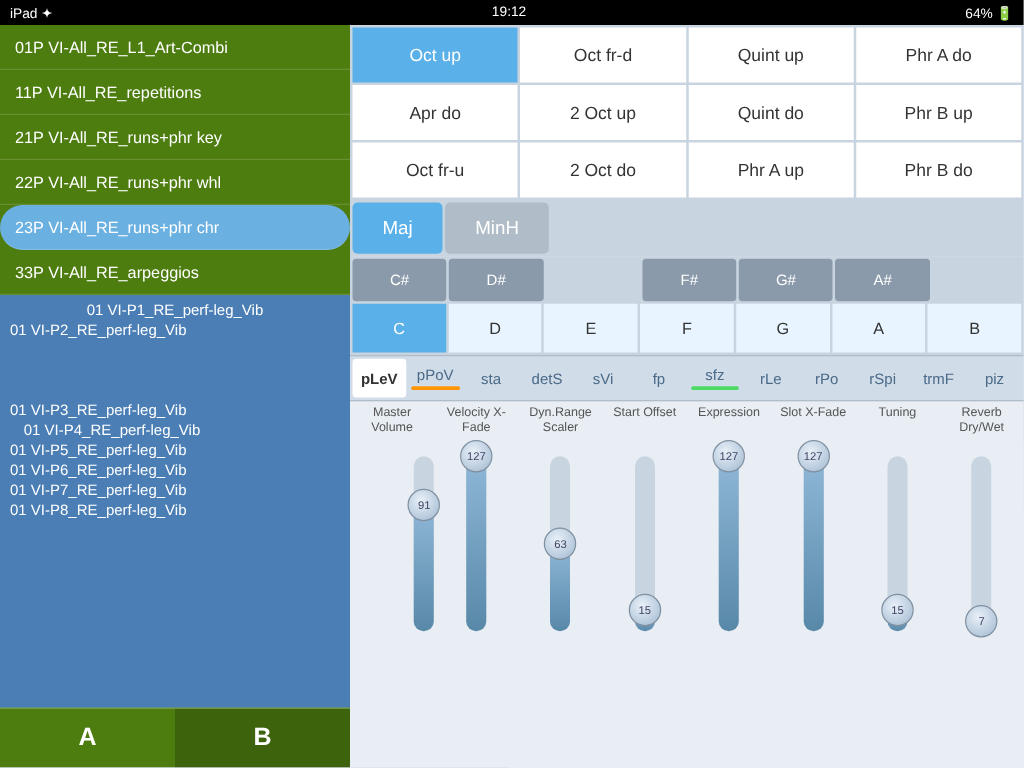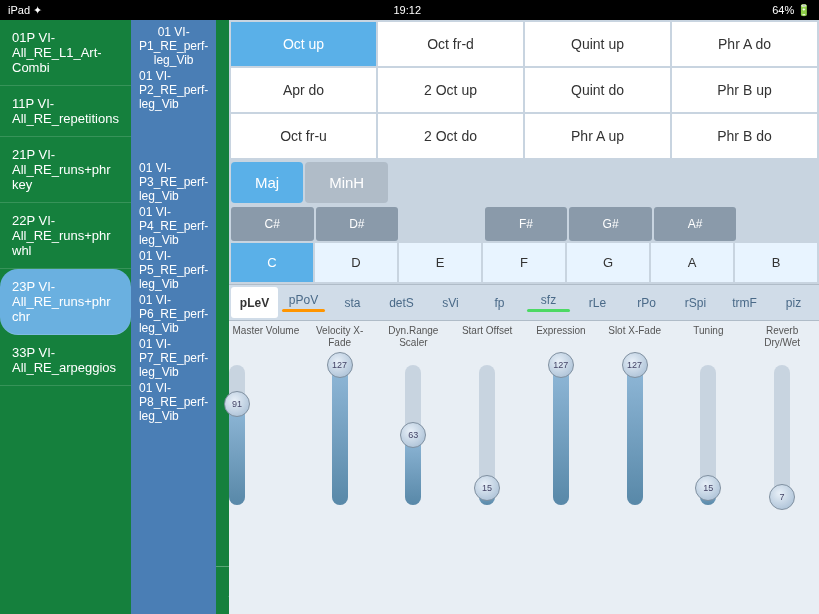--- a/index.html
+++ b/index.html
@@ -5,21 +5,21 @@
     * { box-sizing: border-box; margin: 0; padding: 0; }
     body { font-family: -apple-system, 'Helvetica Neue', Arial, sans-serif; background: #c8d4e0; width: 819px; height: 614px; overflow: hidden; font-size: 13px; }
 
     
     #status-bar { background: #000; color: #fff; display: flex; justify-content: space-between; align-items: center; padding: 0 8px; height: 20px; font-size: 11px; }
 
     
     #main { display: flex; height: 594px; }
 
     
-    #sidebar { width: 229px; background: #15803d; display: flex; flex-direction: row; }
+    #sidebar { width: 280px; background: #4d7c0f; display: flex; flex-direction: column; }
     .sidebar-item { color: #fff; padding: 10px 12px; font-size: 13px; border-bottom: 1px solid rgba(255,255,255,0.15); cursor: pointer; }
     .sidebar-item.active { background: #6ab0e0; border-radius: 18px; }
 
     
     #sidebar-bottom { display: flex; margin-top: auto; border-top: 1px solid rgba(255,255,255,0.3); }
     .sidebar-tab { flex: 1; text-align: center; padding: 12px; color: #fff; font-size: 20px; font-weight: bold; cursor: pointer; }
     .sidebar-tab.active { background: rgba(0,0,0,0.2); }
 
     
     #content { flex: 1; display: flex; flex-direction: column; background: #e8eef4; }
@@ -68,21 +68,21 @@
         <div class="sidebar-item">21P VI-All_RE_runs+phr key</div>
         <div class="sidebar-item">22P VI-All_RE_runs+phr whl</div>
         <div class="sidebar-item active">23P VI-All_RE_runs+phr chr</div>
         <div class="sidebar-item">33P VI-All_RE_arpeggios</div>
       </div>
     <div style="flex:1; background:#4a7eb5; padding: 4px 8px;">
       <div id="voice-list-container" style="font-size:12px; color:#fff;">
       <div style="padding: 1px 0px; text-align: center;">01 VI-P1_RE_perf-leg_Vib</div>
           <div style="padding: 1px 0px;">01 VI-P2_RE_perf-leg_Vib</div>
           <div style="padding: 1px 0px; margin-top: 48px;">01 VI-P3_RE_perf-leg_Vib</div>
-          <div style="padding: 1px 0px;">01 VI-P4_RE_perf-leg_Vib</div>
+          <div style="padding: 1px 0px; margin-left: 11px;">01 VI-P4_RE_perf-leg_Vib</div>
           <div style="padding: 1px 0px;">01 VI-P5_RE_perf-leg_Vib</div>
           <div style="padding: 1px 0px;">01 VI-P6_RE_perf-leg_Vib</div>
           <div style="padding: 1px 0px;">01 VI-P7_RE_perf-leg_Vib</div>
           <div style="padding: 1px 0px;">01 VI-P8_RE_perf-leg_Vib</div>
         </div>
     </div>
     <div id="sidebar-bottom">
     <div class="sidebar-tab">A</div>
         <div class="sidebar-tab active">B</div>
       </div>
@@ -158,21 +158,21 @@
 Scaler</div>
         <div class="mixer-label">Start Offset</div>
         <div class="mixer-label">Expression</div>
         <div class="mixer-label">Slot X-Fade</div>
         <div class="mixer-label">Tuning</div>
         <div class="mixer-label">Reverb
 Dry/Wet</div>
       </div>
 
     <div id="mixer-sliders" style="height: 160px; background: rgb(232, 238, 244); padding: 4px 0px;">
-        <div class="slider-track" style="position: relative; flex: 1 1 0%; display: flex; justify-content: flex-start; text-decoration: underline;">
+        <div class="slider-track" style="position: relative; flex: 1 1 0%; display: flex; justify-content: flex-end; text-decoration: underline;">
           <div style="width: 16px; height: 140px; background: rgb(200, 212, 224); border-radius: 8px; position: relative; margin-top: 4px;">
             <div style="position: absolute; bottom: 0px; left: 0px; right: 0px; height: 72%; background: linear-gradient(rgb(144, 184, 216), rgb(88, 136, 168)); border-radius: 8px;"></div>
             <div style="position: absolute; width: 26px; height: 26px; background: radial-gradient(circle at 40% 35%, rgb(232, 240, 248), rgb(160, 184, 208)); border-radius: 50%; border: 1px solid rgb(128, 144, 160); left: 50%; transform: translateX(-50%); bottom: calc(72% - 13px); cursor: grab; display: flex; align-items: center; justify-content: center; font-size: 9px; color: rgb(68, 68, 102);">91</div>
           </div>
         </div>
         <div class="slider-track" style="position: relative; flex: 1 1 0%; display: flex; justify-content: center;">
           <div style="width: 16px; height: 140px; background: rgb(200, 212, 224); border-radius: 8px; position: relative; margin-top: 4px;">
             <div style="position: absolute; bottom: 0px; left: 0px; right: 0px; height: 100%; background: linear-gradient(rgb(144, 184, 216), rgb(88, 136, 168)); border-radius: 8px;"></div>
             <div style="position: absolute; width: 26px; height: 26px; background: radial-gradient(circle at 40% 35%, rgb(232, 240, 248), rgb(160, 184, 208)); border-radius: 50%; border: 1px solid rgb(128, 144, 160); left: 50%; transform: translateX(-50%); bottom: calc(100% - 13px); cursor: grab; display: flex; align-items: center; justify-content: center; font-size: 9px; color: rgb(68, 68, 102);">127</div>
           </div>

